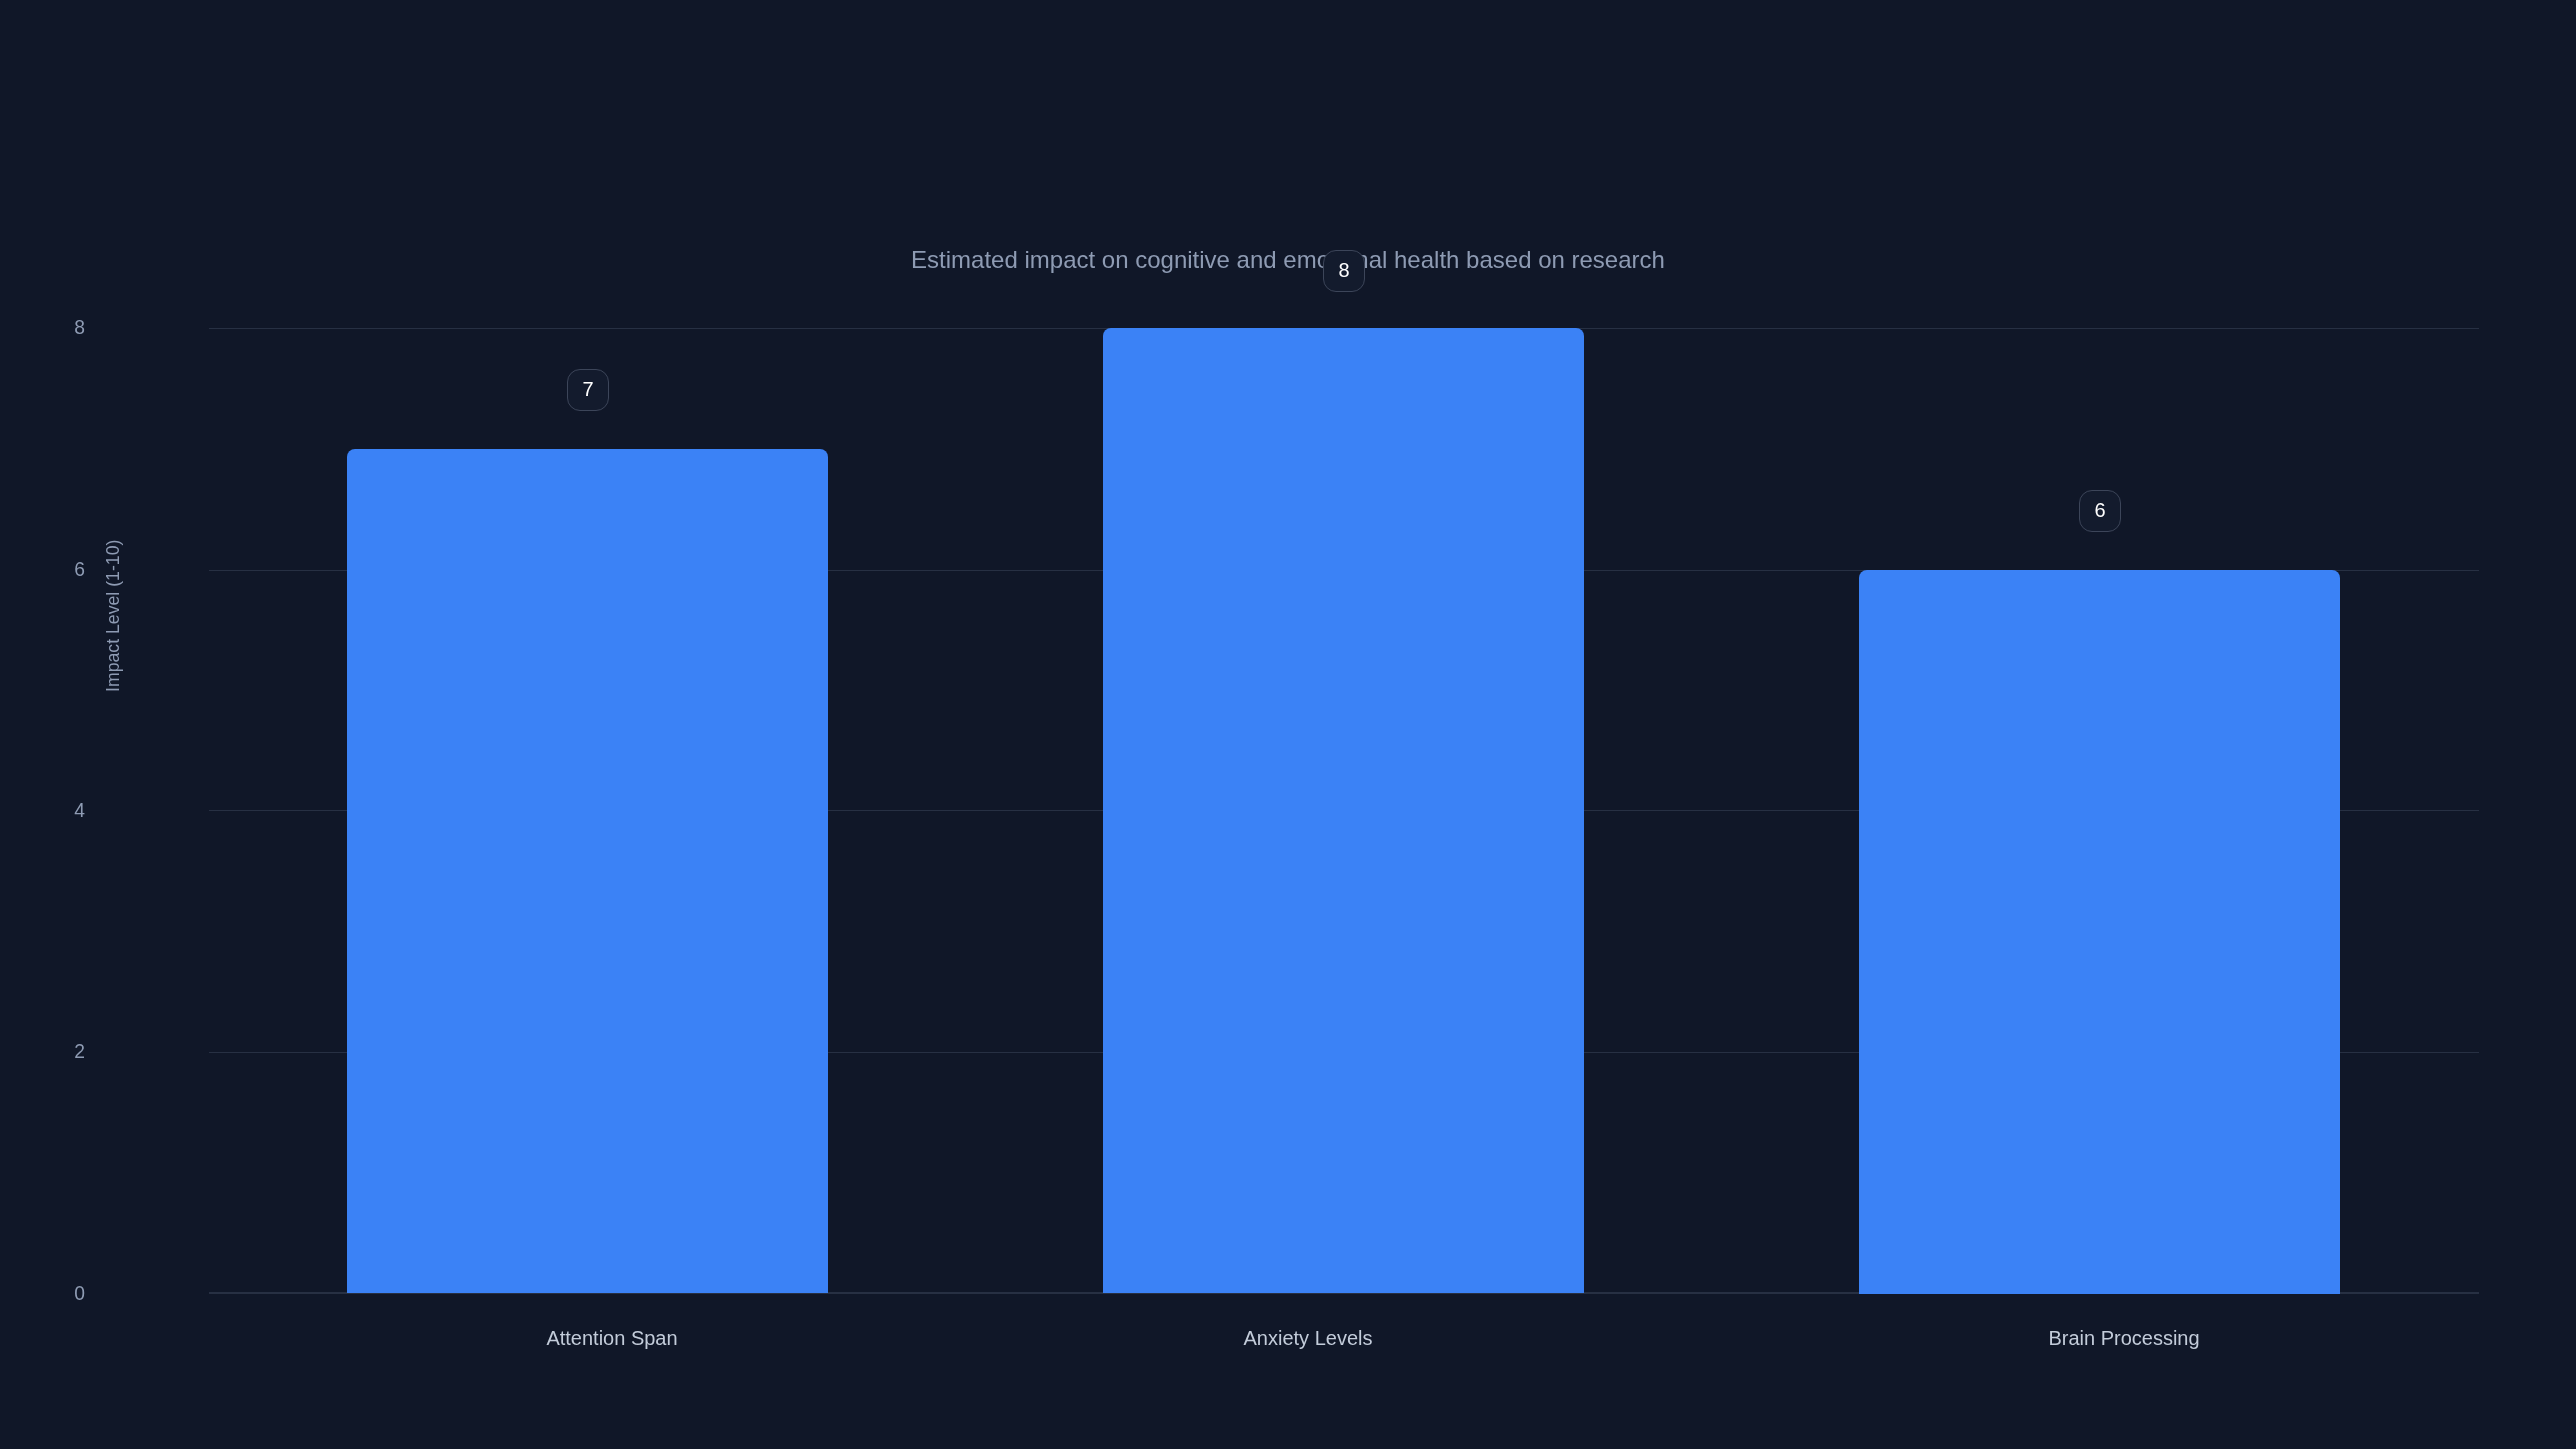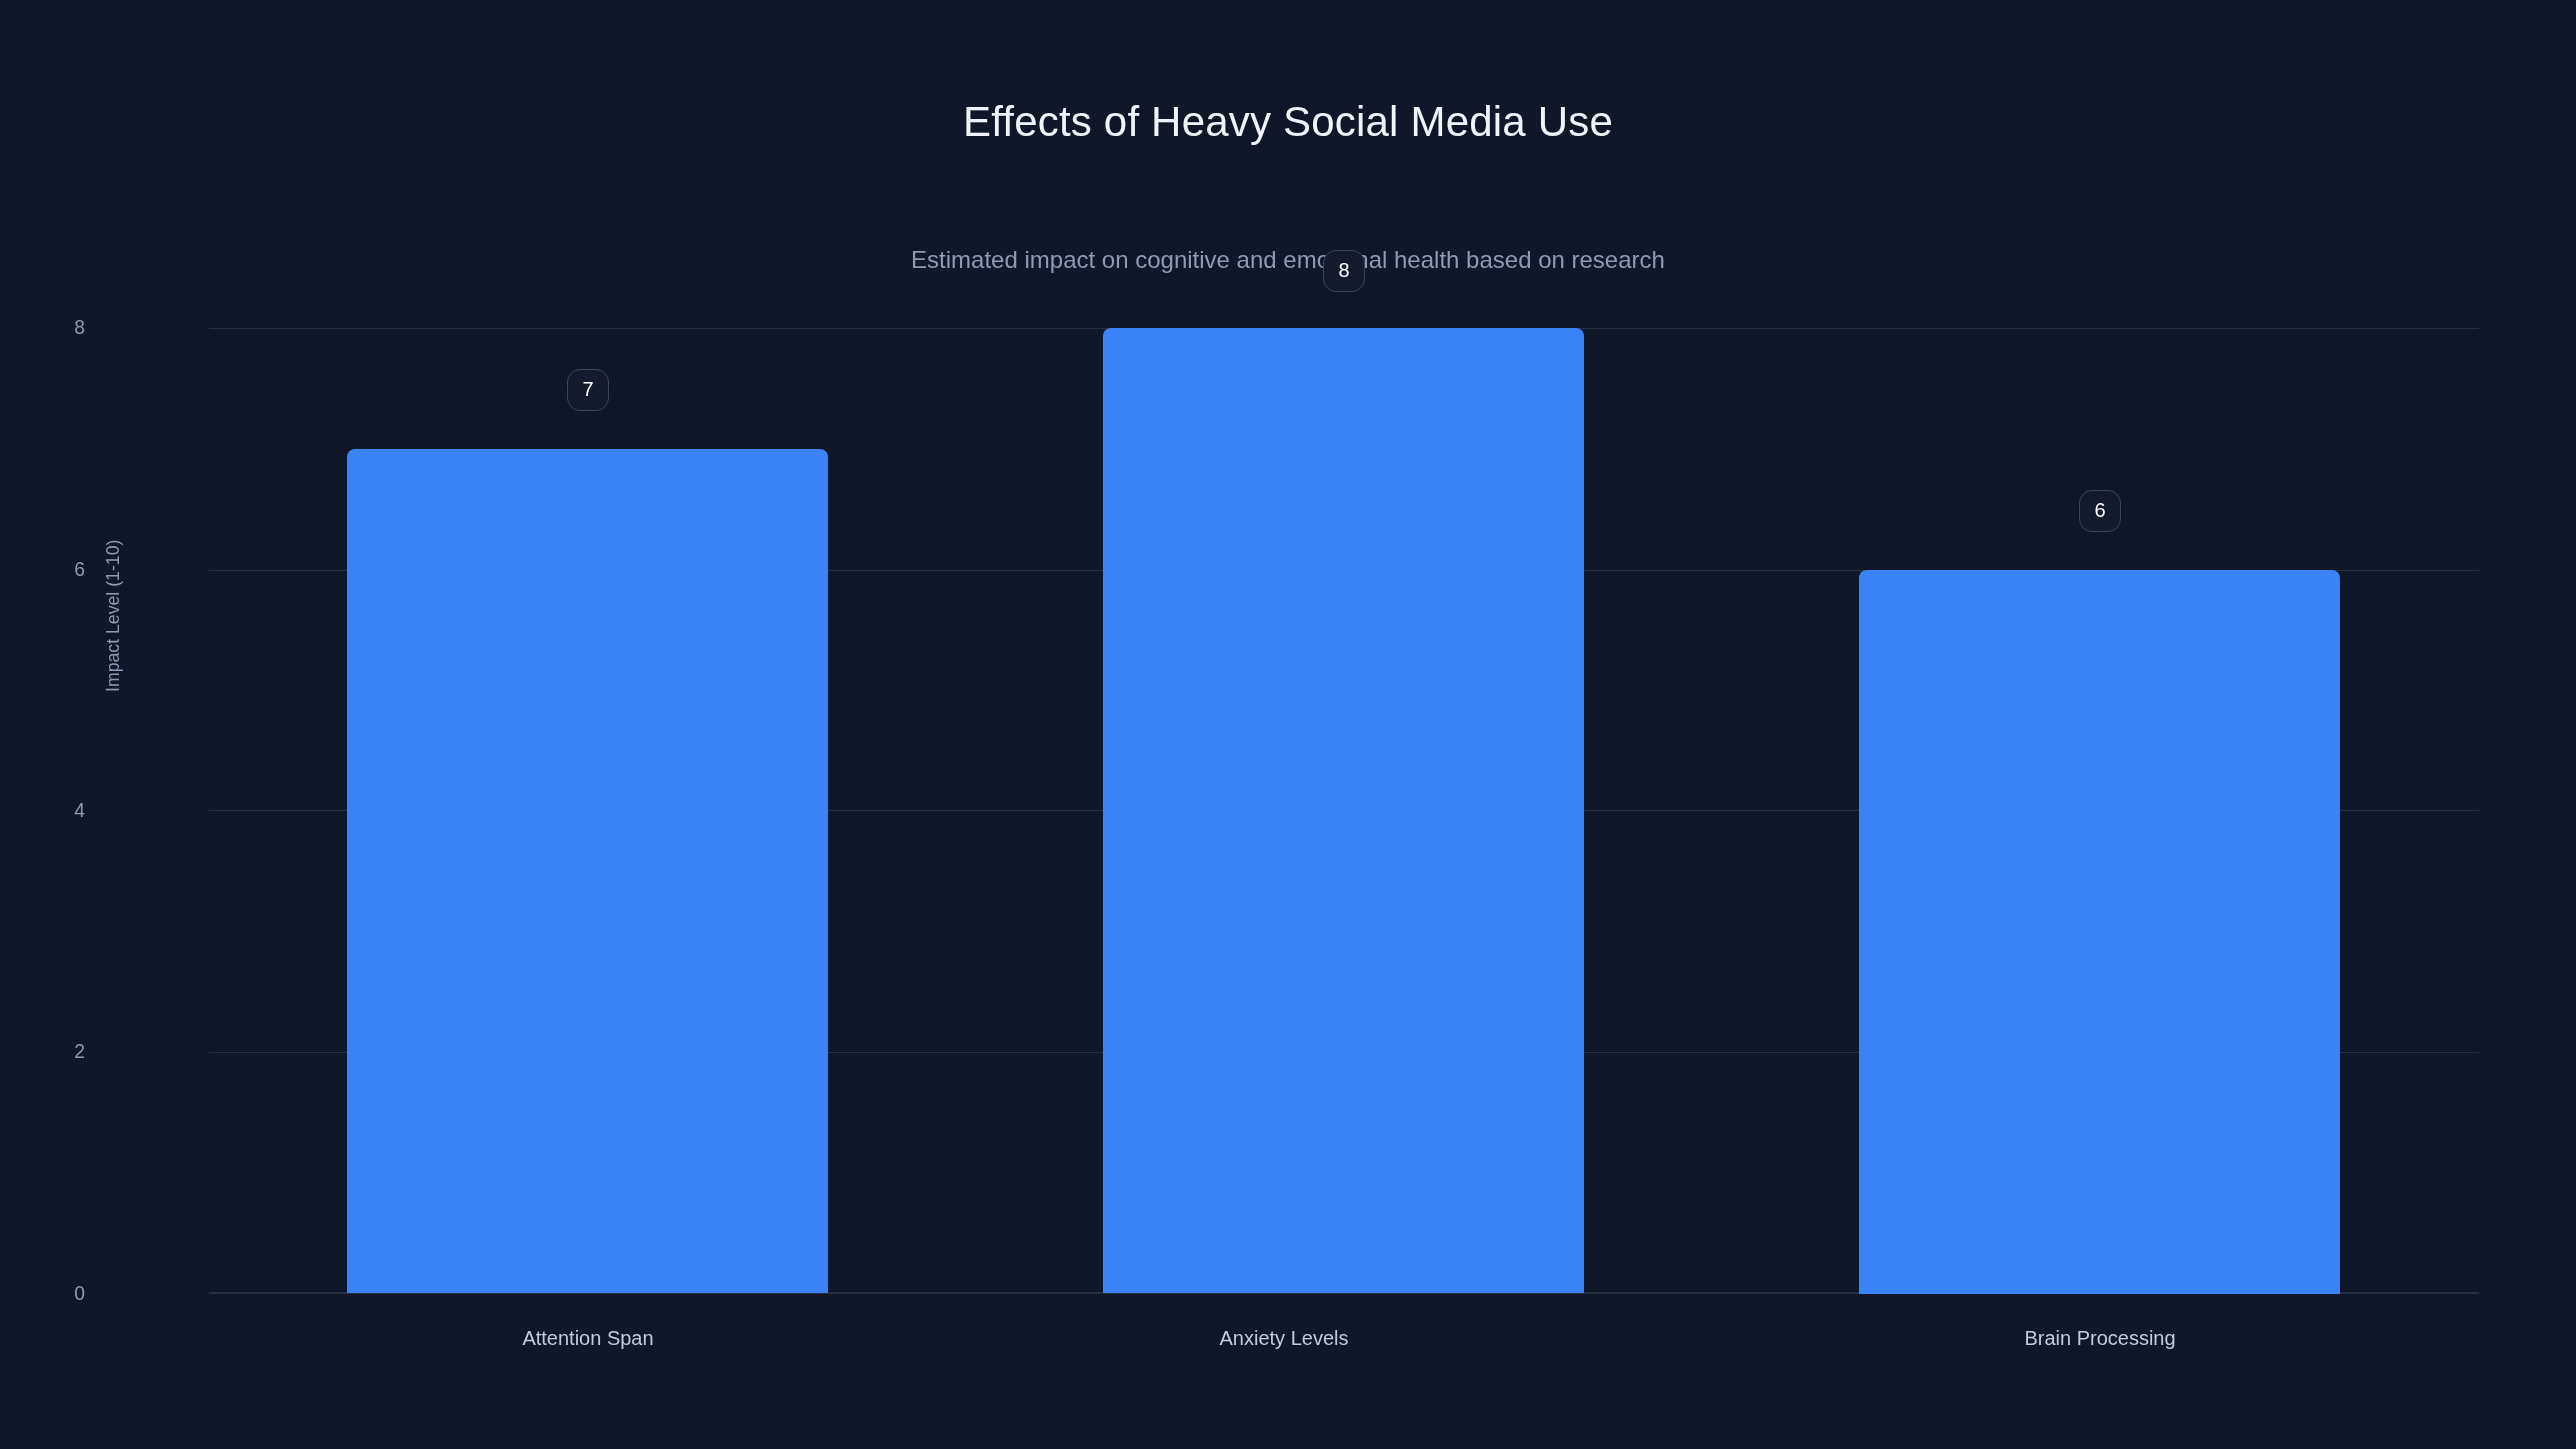--- a/index.html
+++ b/index.html
@@ -114,28 +114,28 @@
   }
 
   .x-tick-label {
     position: absolute;
     top: 1327px;
     font-size: 20px;
     color: #c3ccda;
     text-align: center;
     transform: translateX(-50%);
     white-space: nowrap;
+    margin-left: 24px;
   }
 </style>
 </head>
 <body>
 
 <div id="chart-root">
 
-  <div class="chart-title">Effects of Heavy Social Media Use</div>
 
   <div class="chart-subtitle">Estimated impact on cognitive and emotional health based on research</div>
 
   <div class="y-axis-title">Impact Level (1-10)</div>
 
   <div class="y-tick-label" style="top:328px;">8</div>
   <div class="y-tick-label" style="top:570px;">6</div>
   <div class="y-tick-label" style="top:811px;">4</div>
   <div class="y-tick-label" style="top:1052px;">2</div>
   <div class="y-tick-label" style="top:1294px;">0</div>

